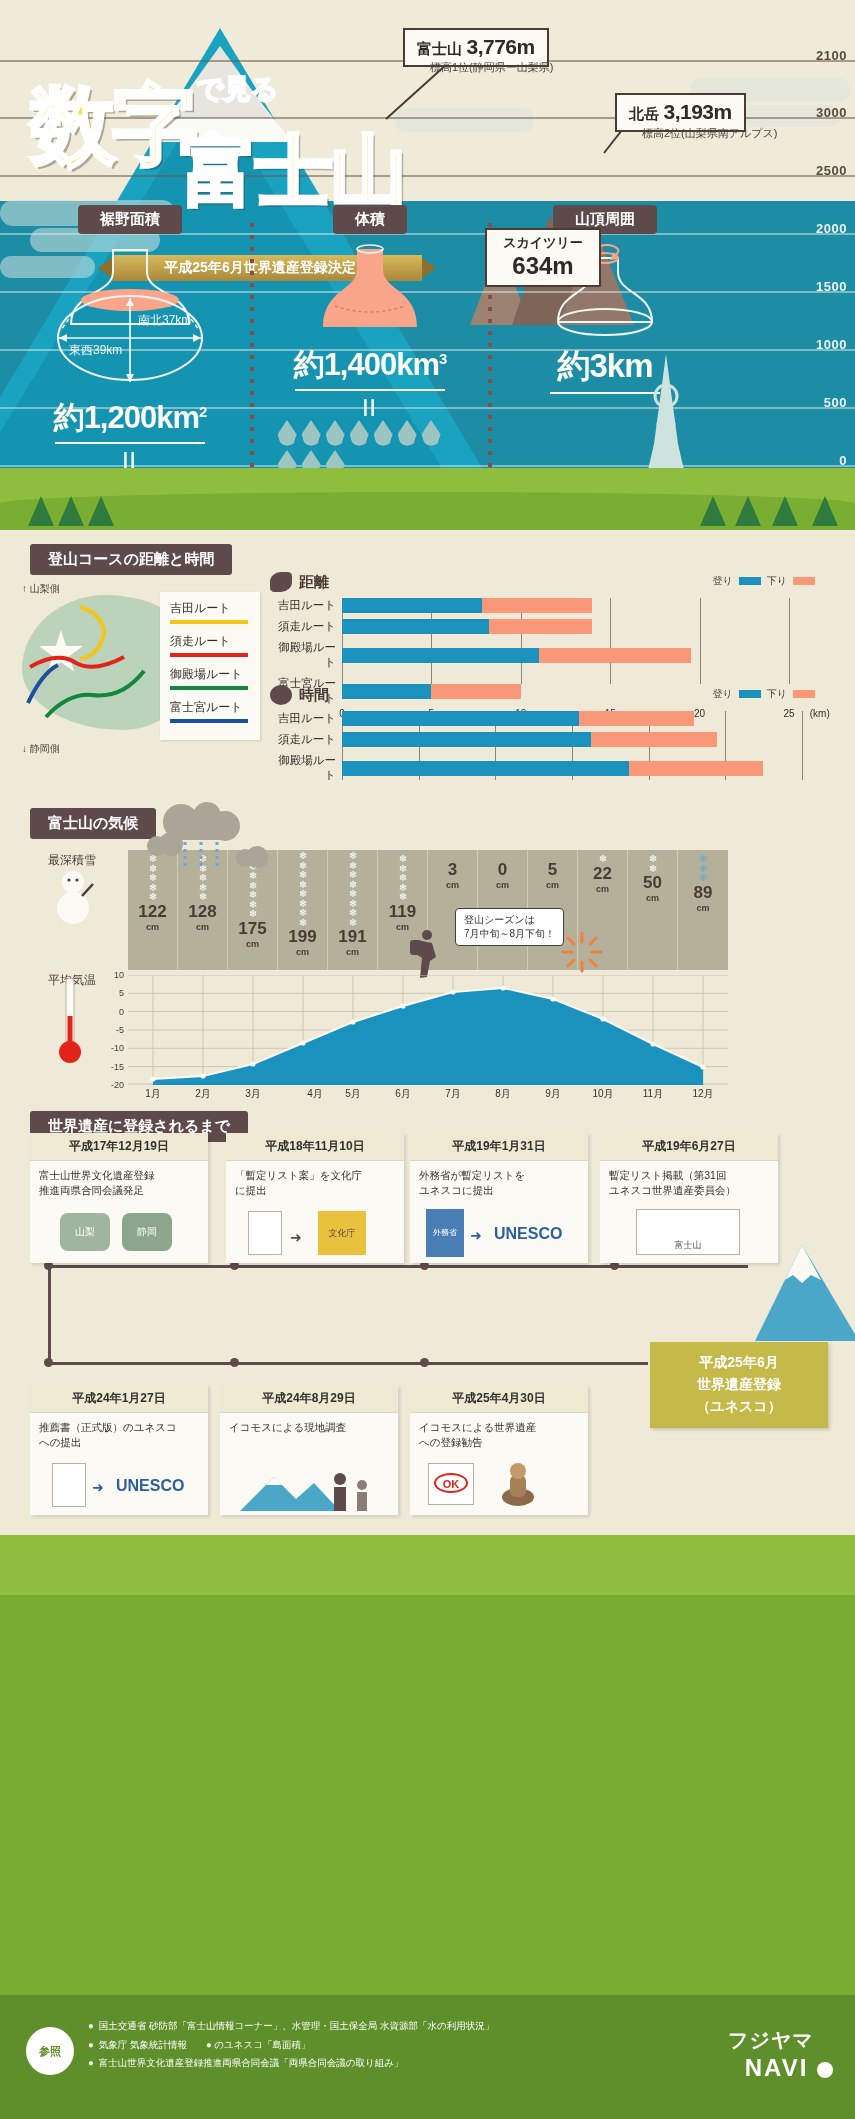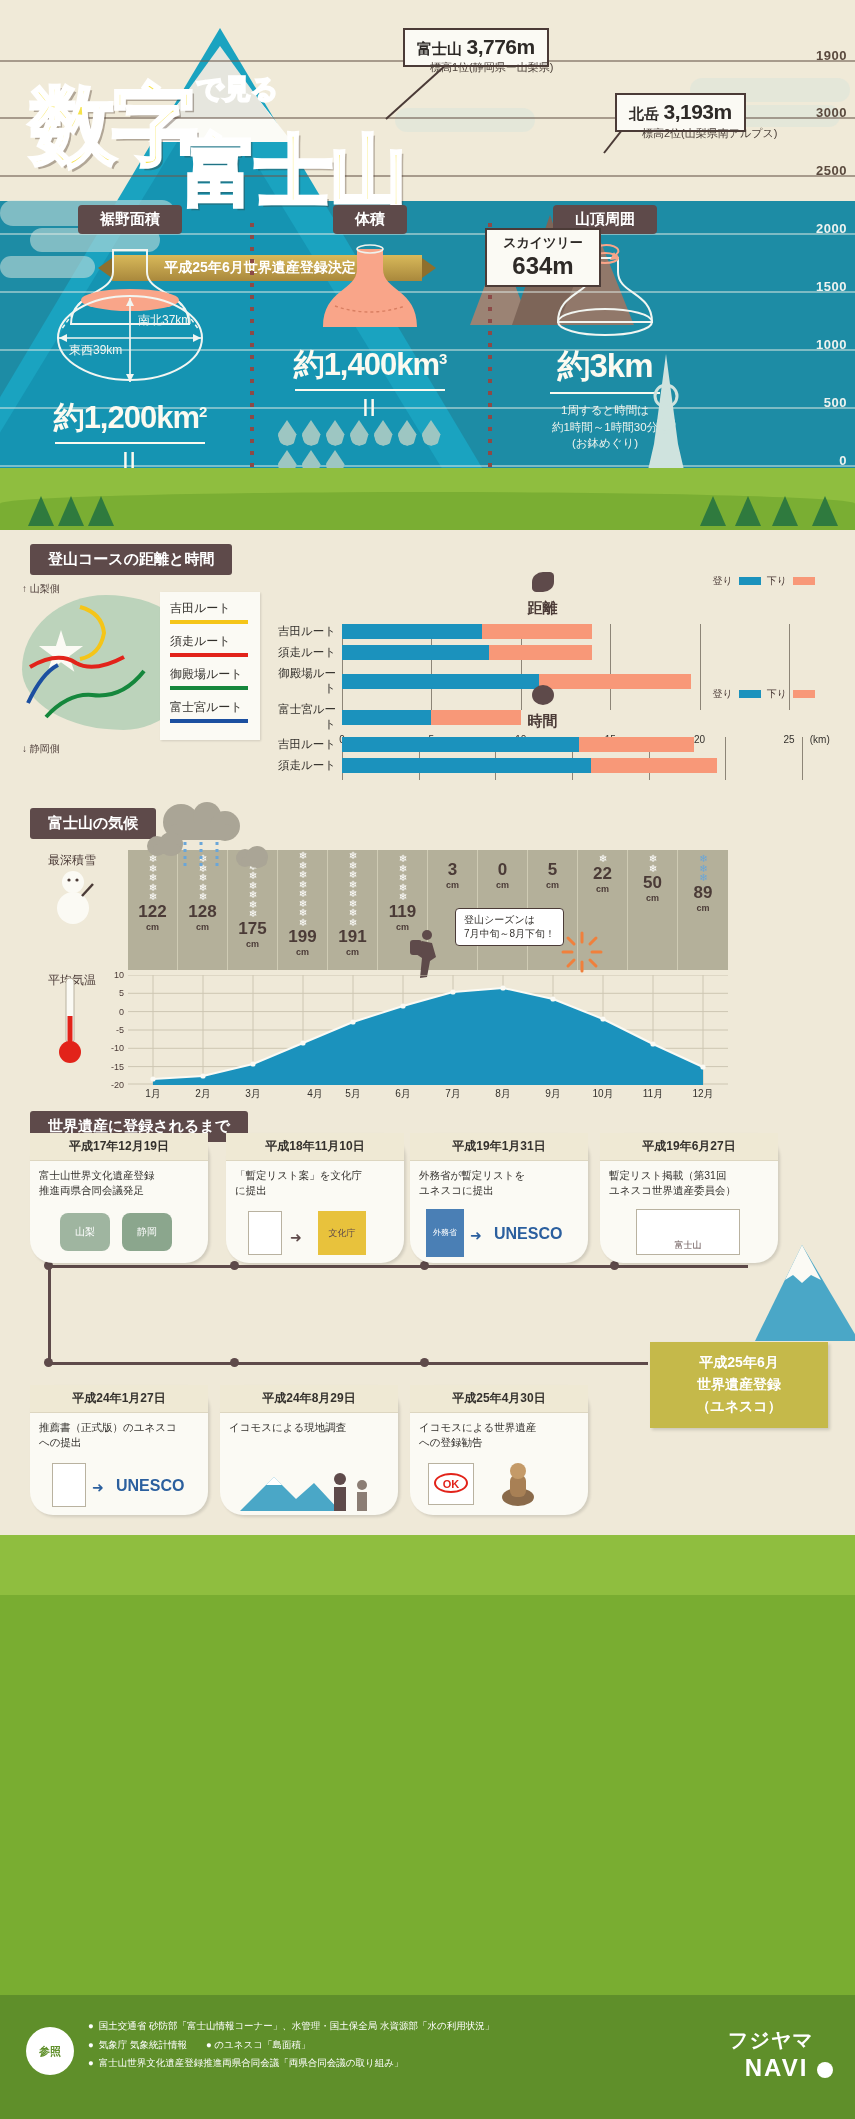--- a/index.html
+++ b/index.html
@@ -98,21 +98,21 @@
      border-radius:48% 52% 42% 58%/ 55% 45% 55% 45%; }
   .star { position:absolute; left:38px; top:100px; width:46px; height:46px; background:#fbfaf4;
      clip-path:polygon(50% 0,61% 35%,98% 35%,68% 57%,79% 91%,50% 70%,21% 91%,32% 57%,2% 35%,39% 35%); }
   .side-lab { position:absolute; font-size:10px; color:#4b3b37; }
   .legend-box { position:absolute; left:160px; top:62px; width:100px; background:#fbfaf4; padding:8px 10px;
      box-shadow:1px 1px 2px rgba(0,0,0,.12); }
   .legend-row { margin-bottom:9px; }
   .legend-row span { display:block; font-size:12px; color:#33302c; }
   .legend-row i { display:block; height:4px; margin-top:3px; width:78px; }
   .chart { position:absolute; }
-  .chart-title { display:flex; align-items:center; gap:7px; font-size:15px; font-weight:bold; color:#4b3b37;flex-direction:column; }
+  .chart-title { display:flex; align-items:center; gap:7px; font-size:15px; font-weight:bold; color:#4b3b37; }
   .chart-title .ic { width:22px;height:20px; background:#5e4a4a; border-radius:50% 20% 50% 20%; }
   .legend-ud { position:absolute; right:0; top:2px; font-size:10px; color:#4b3b37; display:flex; gap:6px; align-items:center;}
   .legend-ud i { display:inline-block; width:22px;height:8px; }
   .barrow { position:relative; display:flex; align-items:center; }
   .barlab { width:72px; text-align:right; padding-right:6px; font-size:11.5px; color:#33302c; }
   .bars { position:relative; height:15px; flex:1; }
   .bars .up { position:absolute; left:0; top:0; height:15px; background:#1b92bd; }
   .bars .dn { position:absolute; top:0; height:15px; background:#f89878; }
   .gridv { position:absolute; top:0; width:1px; background:#8d8577; }
   .axis-ticks { position:relative; height:14px; font-size:10px; color:#33302c; }
@@ -130,21 +130,21 @@
   .temp-y span { position:absolute; right:0; transform:translateY(-50%); }
   .months { position:absolute; left:128px; top:307px; width:600px; height:14px; }
   .months span { position:absolute; font-size:10px; color:#33302c; transform:translateX(-50%); }
   .bubble { position:absolute; background:#fff; border:1px solid #4b3b37; border-radius:4px;
      padding:4px 8px; font-size:10px; line-height:1.4; color:#33302c; }
   .thermo { position:absolute; left:58px; top:196px; width:24px; height:92px; }
   .snowman { position:absolute; left:52px; top:86px; width:42px; height:62px; }
 
   
   .timeline { position:absolute; left:0; top:1105px; width:855px; height:430px; background:#efe9d8; }
-  .tl-card { position:absolute; width:178px; background:#fbfaf4; box-shadow:2px 2px 3px rgba(0,0,0,.12);border-radius:23px; }
+  .tl-card { position:absolute; width:178px; background:#fbfaf4; box-shadow:2px 2px 3px rgba(0,0,0,.12); }
   .tl-date { background:#efe9d4; border-bottom:1px solid #ddd6c0; padding:5px 8px; font-size:12px;
      font-weight:bold; color:#33302c; text-align:center; }
   .tl-body { padding:7px 9px 8px; font-size:10.5px; line-height:1.45; color:#33302c; min-height:46px; }
   .tl-illu { height:56px; position:relative; }
   .goal { position:absolute; left:650px; top:237px; width:178px; height:86px; background:#c5b94a;
      display:flex; flex-direction:column; align-items:center; justify-content:center; color:#fff;
      font-weight:bold; font-size:14px; line-height:1.55; text-align:center; box-shadow:2px 2px 3px rgba(0,0,0,.15); }
   .tl-path { position:absolute; background:#5e4a4a; }
   .tl-dot { position:absolute; width:9px;height:9px; border-radius:50%; background:#5e4a4a; }
 
@@ -184,21 +184,21 @@
         <div class="body2"></div>
       <div class="snowcap"></div>
         <div class="snowcap2"></div>
     </div>
 
     <div class="cloud hero-cloud-a"></div>
     <div class="cloud hero-cloud-b"></div>
     <div class="cloud hero-cloud-c"></div>
 
     <div class="alt-line" style="top:60px"></div>
-    <div class="alt-lab" style="top:48px">1900</div>
+    <div class="alt-lab" style="top:48px">2100</div>
     <div class="alt-line" style="top:117px"></div>
     <div class="alt-lab" style="top:105px">3000</div>
     <div class="alt-line" style="top:175px"></div>
     <div class="alt-lab" style="top:163px">2500</div>
     <div class="alt-line" style="top:233px; background:#dfe9e4; opacity:.5"></div>
     <div class="alt-lab on-blue" style="top:221px">2000</div>
     <div class="alt-line" style="top:291px; background:#dfe9e4; opacity:.5"></div>
     <div class="alt-lab on-blue" style="top:279px">1500</div>
     <div class="alt-line" style="top:349px; background:#dfe9e4; opacity:.5"></div>
     <div class="alt-lab on-blue" style="top:337px">1000</div>
@@ -290,23 +290,20 @@
         <div class="stat-head">山頂周囲</div>
         <svg width="130" height="100" viewBox="0 0 130 100" style="display:block;margin:10px auto 0">
           <path d="M52 14 h26 v14 c0 22 34 20 34 50 H18 c0-30 34-28 34-50z" fill="none" stroke="#f2f6f2" stroke-width="2"></path>
           <ellipse cx="65" cy="78" rx="47" ry="13" fill="none" stroke="#f2f6f2" stroke-width="2"></ellipse>
           <ellipse cx="65" cy="14" rx="13" ry="5" fill="none" stroke="#f9a589" stroke-width="2"></ellipse>
           <path d="M55 9 a12 6 0 1 1 18 3" fill="none" stroke="#f9a589" stroke-width="2"></path>
           <polygon points="74,8 70,16 78,15" fill="#f9a589"></polygon>
         </svg>
         <div class="bignum" style="font-size:33px">約3km</div>
         <div class="underline" style="width:110px"></div>
-        <div class="subtxt" style="white-space:pre-line; margin-top:8px">1周すると時間は
-約1時間～1時間30分
-(お鉢めぐり)</div>
       </div>
     </div>
 
     <div class="skytree-box">
       <div class="l1">スカイツリー</div>
       <div class="l2">634m</div>
     </div>
     <svg width="52" height="120" viewBox="0 0 52 120" style="position:absolute;left:640px;top:352px">
       <path d="M26 2 l4 30 8 60 6 26 H8 l6-26 8-60z" fill="#cfe3de"></path>
       <circle cx="26" cy="44" r="11" fill="none" stroke="#cfe3de" stroke-width="3"></circle>

